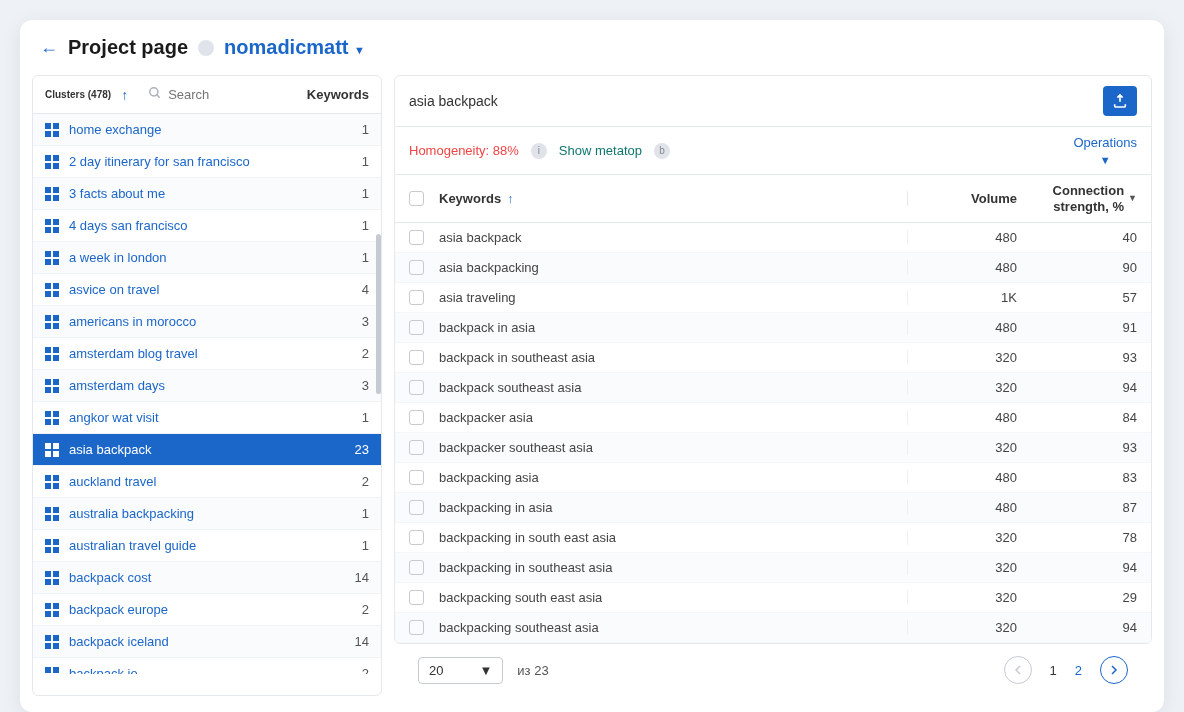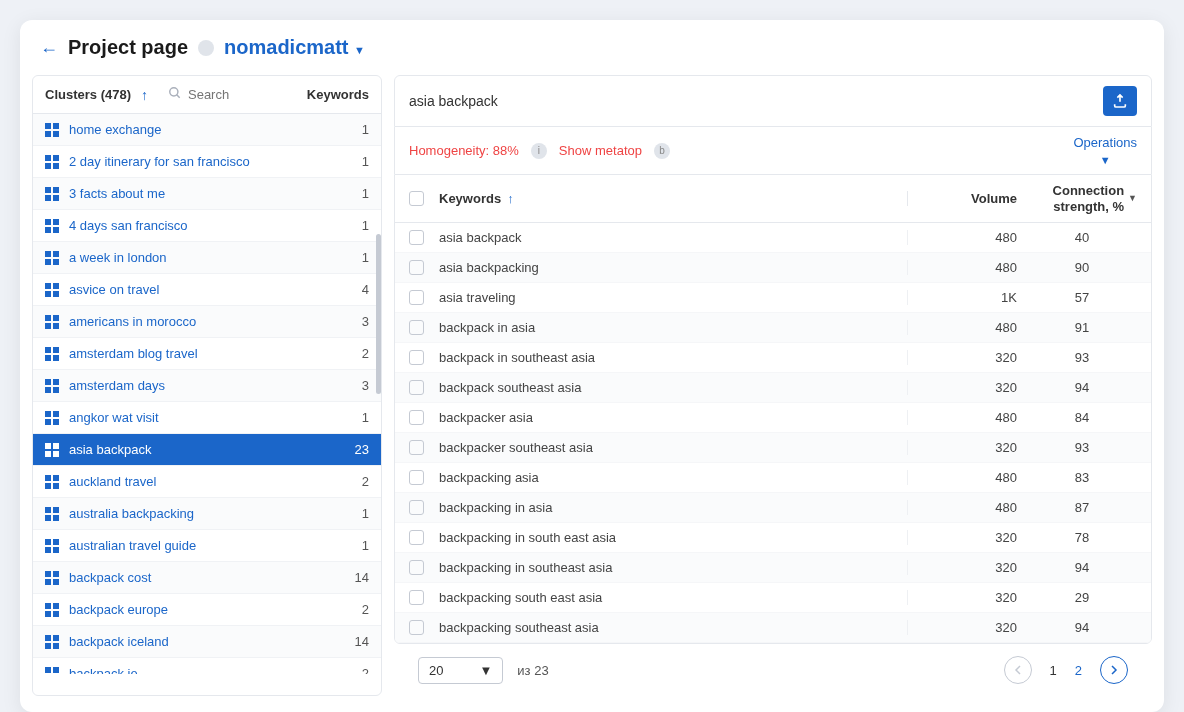--- a/index.html
+++ b/index.html
@@ -7,21 +7,21 @@
 .app { background: #fff; margin: 20px; border-radius: 12px; box-shadow: 0 4px 20px rgba(0,0,0,0.08); overflow: hidden; }
 .header { display: flex; align-items: center; padding: 16px 20px; gap: 10px; }
 .back-arrow { color: #1b66c9; cursor: pointer; font-size: 18px; font-weight: bold; }
 .page-title { font-size: 20px; font-weight: 700; color: #1a1a1a; }
 .status-dot { width: 16px; height: 16px; border-radius: 50%; background: #e0e4ea; display: inline-block; }
 .project-name { color: #1b66c9; font-size: 20px; font-weight: 600; cursor: pointer; }
 .caret-down { color: #1b66c9; font-size: 11px; }
 .content { display: flex; padding: 0 12px 16px 12px; gap: 12px; }
 .sidebar { width: 350px; background: #fff; border: 1px solid #e5e8ed; border-radius: 6px; overflow: hidden; }
 .sidebar-header { display: flex; align-items: center; padding: 10px 12px; border-bottom: 1px solid #e5e8ed; gap: 10px; }
-.clusters-label { font-size: 13px; font-weight: 600; color: #333; }
+.clusters-label { font-size: 10px; font-weight: 600; color: #333; }
 .sort-icon { color: #1b66c9; font-size: 14px; cursor: pointer; }
 .search-wrap { display: flex; align-items: center; gap: 6px; flex: 1; margin-left: 10px; }
 .search-icon { color: #aab0bb; font-size: 14px; }
 .search-input { border: none; outline: none; font-size: 13px; color: #666; width: 80px; }
 .keywords-label { font-size: 13px; font-weight: 600; color: #333; margin-left: auto; }
 .cluster-list { max-height: 560px; overflow-y: auto; position: relative; }
 .cluster-item { display: flex; align-items: center; padding: 8px 12px; border-bottom: 1px solid #f0f2f5; cursor: pointer; }
 .cluster-item:nth-child(even) { background: #fafbfc; }
 .cluster-item.active { background: #1b66c9; }
 .cluster-item.active .cluster-name { color: #fff; }
@@ -31,35 +31,35 @@
 .grid-icon rect { fill: #1b66c9; }
 .cluster-name { font-size: 13px; color: #1b66c9; flex: 1; }
 .cluster-count { font-size: 13px; color: #555; }
 .main { flex: 1; display: flex; flex-direction: column; }
 .main-header { display: flex; align-items: center; background: #fff; border: 1px solid #e5e8ed; border-radius: 6px 6px 0 0; padding: 10px 14px; }
 .cluster-title { font-size: 14px; color: #333; flex: 1; }
 .export-btn { background: #1b66c9; color: #fff; border: none; border-radius: 4px; width: 34px; height: 30px; cursor: pointer; display: flex; align-items: center; justify-content: center; }
 .sub-header { display: flex; align-items: center; background: #fff; border-left: 1px solid #e5e8ed; border-right: 1px solid #e5e8ed; padding: 8px 14px; gap: 12px; font-size: 13px; }
 .homogeneity { color: #ef4444; }
 .info-dot { width: 16px; height: 16px; border-radius: 50%; background: #e0e4ea; display: inline-flex; align-items:center; justify-content:center; font-size:10px; color:#888; }
-.show-metatop { color: #ef4444; cursor: pointer; }
+.show-metatop { color: #0f766e; cursor: pointer; }
 .operations { margin-left: auto; color: #1b66c9; cursor: pointer; display: flex; align-items: center; gap: 4px; flex-direction: column; }
 .table-wrap { background: #fff; border: 1px solid #e5e8ed; border-radius: 0 0 6px 6px; overflow: hidden; }
 .table-header { display: flex; align-items: center; padding: 8px 14px; border-bottom: 1px solid #e5e8ed; font-size: 13px; font-weight: 600; color: #333; }
 .col-check { width: 30px; }
 .col-keyword { flex: 1; display: flex; align-items: center; gap: 6px; }
 .col-volume { width: 110px; text-align: right; border-left: 1px solid #e5e8ed; padding-left: 10px; }
 .col-conn { width: 120px; text-align: right; padding-left: 10px; line-height: 1.2; display:flex; align-items:center; justify-content:flex-end; gap:4px; }
 .col-conn-text { text-align: right; }
 .table-body { max-height: 420px; overflow-y: auto; }
 .table-row { display: flex; align-items: center; padding: 7px 14px; font-size: 13px; color: #444; border-bottom: 1px solid #f5f6f8; }
 .table-row:nth-child(even) { background: #fafbfc; }
 .row-keyword { flex: 1; }
 .row-volume { width: 110px; text-align: right; border-left: 1px solid #eef0f3; padding-left: 20px; }
-.row-conn { width: 120px; text-align: center; padding-left: 10px; }
+.row-conn { width: 120px; text-align: right; padding-left: 10px; }
 .checkbox { width: 15px; height: 15px; border: 1.5px solid #c5cad3; border-radius: 3px; cursor: pointer; }
 .footer { display: flex; align-items: center; padding: 12px 24px; gap: 14px; }
 .page-size { border: 1px solid #c5cad3; border-radius: 4px; padding: 5px 10px; font-size: 13px; display: flex; align-items: center; gap: 36px; cursor: pointer; }
 .of-text { font-size: 13px; color: #555; }
 .pagination { margin-left: auto; display: flex; align-items: center; gap: 18px; }
 .page-btn { width: 28px; height: 28px; border: 1.5px solid #c5cad3; border-radius: 50%; display: flex; align-items: center; justify-content: center; cursor: pointer; font-size: 12px; background: #fff; }
 .page-btn.disabled { color: #c5cad3; cursor: default; }
 .page-btn.active-border { border-color: #1b66c9; color: #1b66c9; }
 .page-num { font-size: 13px; color: #333; cursor: pointer; }
 .page-num.link { color: #1b66c9; }

